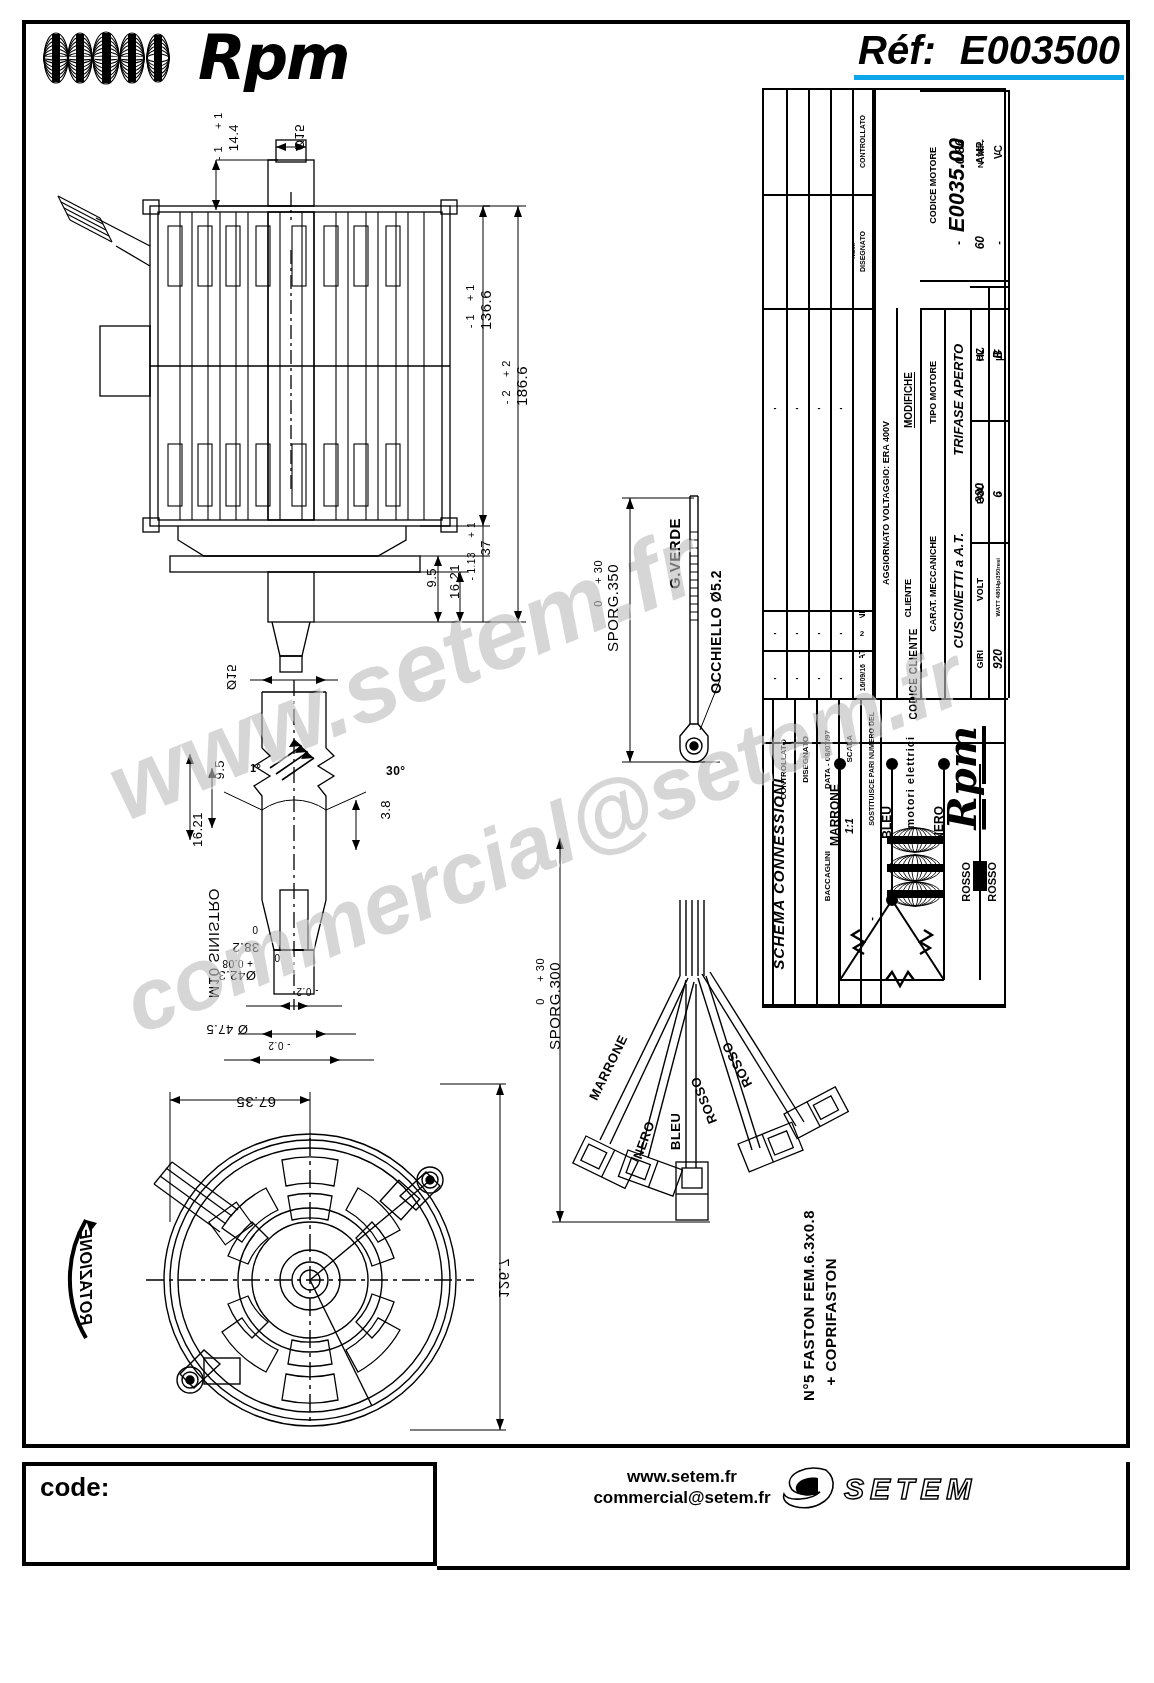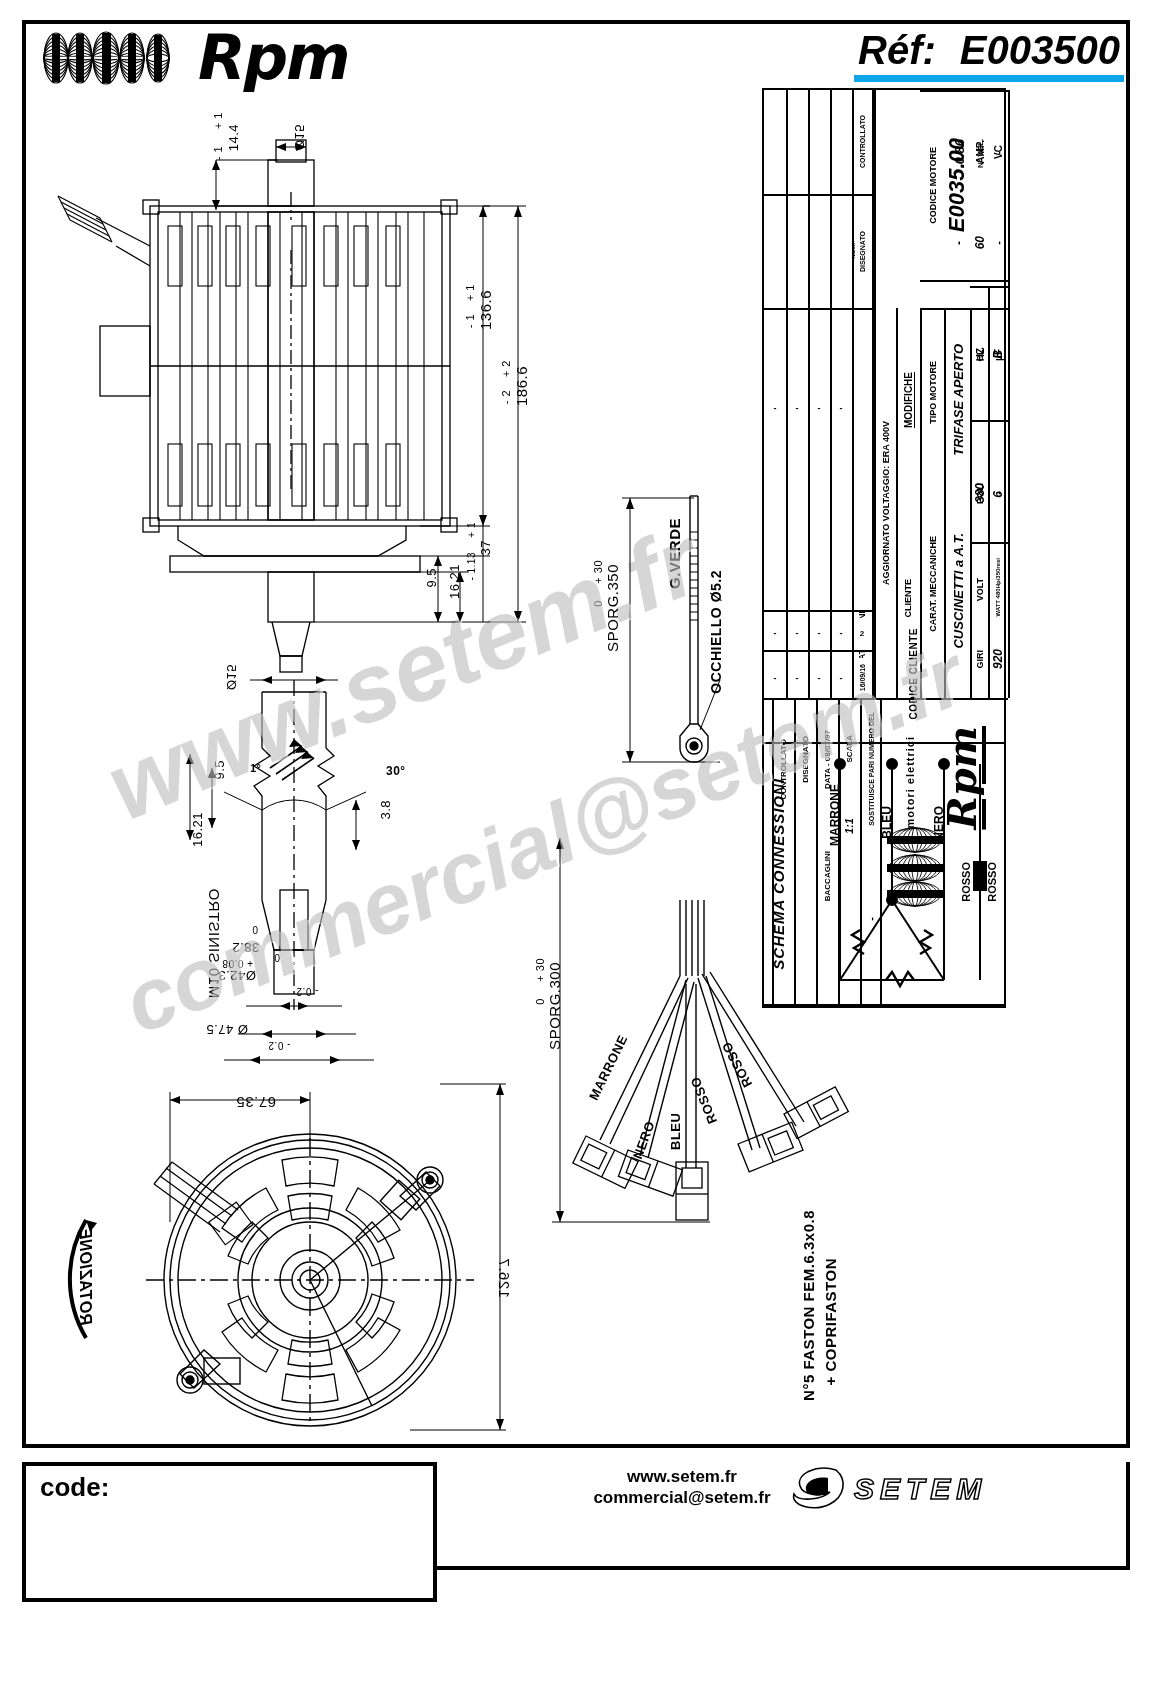--- a/index.html
+++ b/index.html
@@ -19,21 +19,21 @@
   .rpm-logo-wrap{position:absolute;left:40px;top:30px;display:flex;align-items:center;gap:6px;}
   .coil{display:flex;align-items:center;}
   .coil svg{display:block;}
   .rpm-word{
     font-family:"DejaVu Sans", sans-serif;font-style:italic;font-weight:700;
     font-size:62px;letter-spacing:-2px;line-height:.9;
   }
   .ref{
     position:absolute;right:30px;top:28px;
     font-style:italic;font-weight:700;font-size:40px;
-    border-bottom:7px solid #0ea5e9;padding:0 4px 2px 4px;white-space:nowrap;
+    border-bottom:5px solid #0ea5e9;padding:0 4px 2px 4px;white-space:nowrap;
   }
   .ref .reflab{margin-right:24px;}
 
   
   .vt{ writing-mode:vertical-rl; transform:rotate(180deg); white-space:nowrap; }
   .tiny{font-size:8px;}
   .dimtxt{font-family:"Liberation Sans",sans-serif;font-size:13px;letter-spacing:.5px;white-space:nowrap;}
   .boldit{font-style:italic;font-weight:700;}
 
   
@@ -46,31 +46,31 @@
   .tb-cell span{font-size:9px;font-weight:700;letter-spacing:0px;}
 
   
   .schema{
     position:absolute;left:762px;top:742px;width:244px;height:266px;
     border:2px solid #000;box-sizing:border-box;
   }
 
   
   .codebox{
-    position:absolute;left:22px;top:1462px;width:415px;height:140px;
+    position:absolute;left:22px;top:1462px;width:415px;height:104px;
     border:4px solid #000;box-sizing:border-box;background:#fff;
   }
   .codebox .lab{position:absolute;left:14px;top:6px;font-size:26px;font-weight:700;}
   .codebox .num{position:absolute;left:10px;top:32px;font-size:52px;font-weight:700;letter-spacing:-1px;}
 
   
   .footer{position:absolute;left:437px;top:1462px;width:693px;height:112px;}
   .footer .web{position:absolute;left:80px;top:4px;width:330px;text-align:center;font-size:17px;font-weight:700;line-height:1.25;}
   .footer .addr{position:absolute;left:30px;top:58px;width:660px;text-align:center;font-size:14px;font-weight:700;}
-  .setem-logo{position:absolute;left:355px;top:4px;display:flex;align-items:center;gap:4px;}
+  .setem-logo{position:absolute;left:345px;top:4px;display:flex;align-items:center;gap:4px;}
   .setem-word{
     font-style:italic;font-weight:700;font-size:30px;letter-spacing:6px;
     -webkit-text-stroke:1.5px #000;color:#fff;
   }
 
   
   .wm{
     position:absolute;pointer-events:none;user-select:none;
     color:rgba(0,0,0,0.16);font-style:italic;font-weight:700;white-space:nowrap;
     text-shadow:2px 2px 0 rgba(255,255,255,.55);

